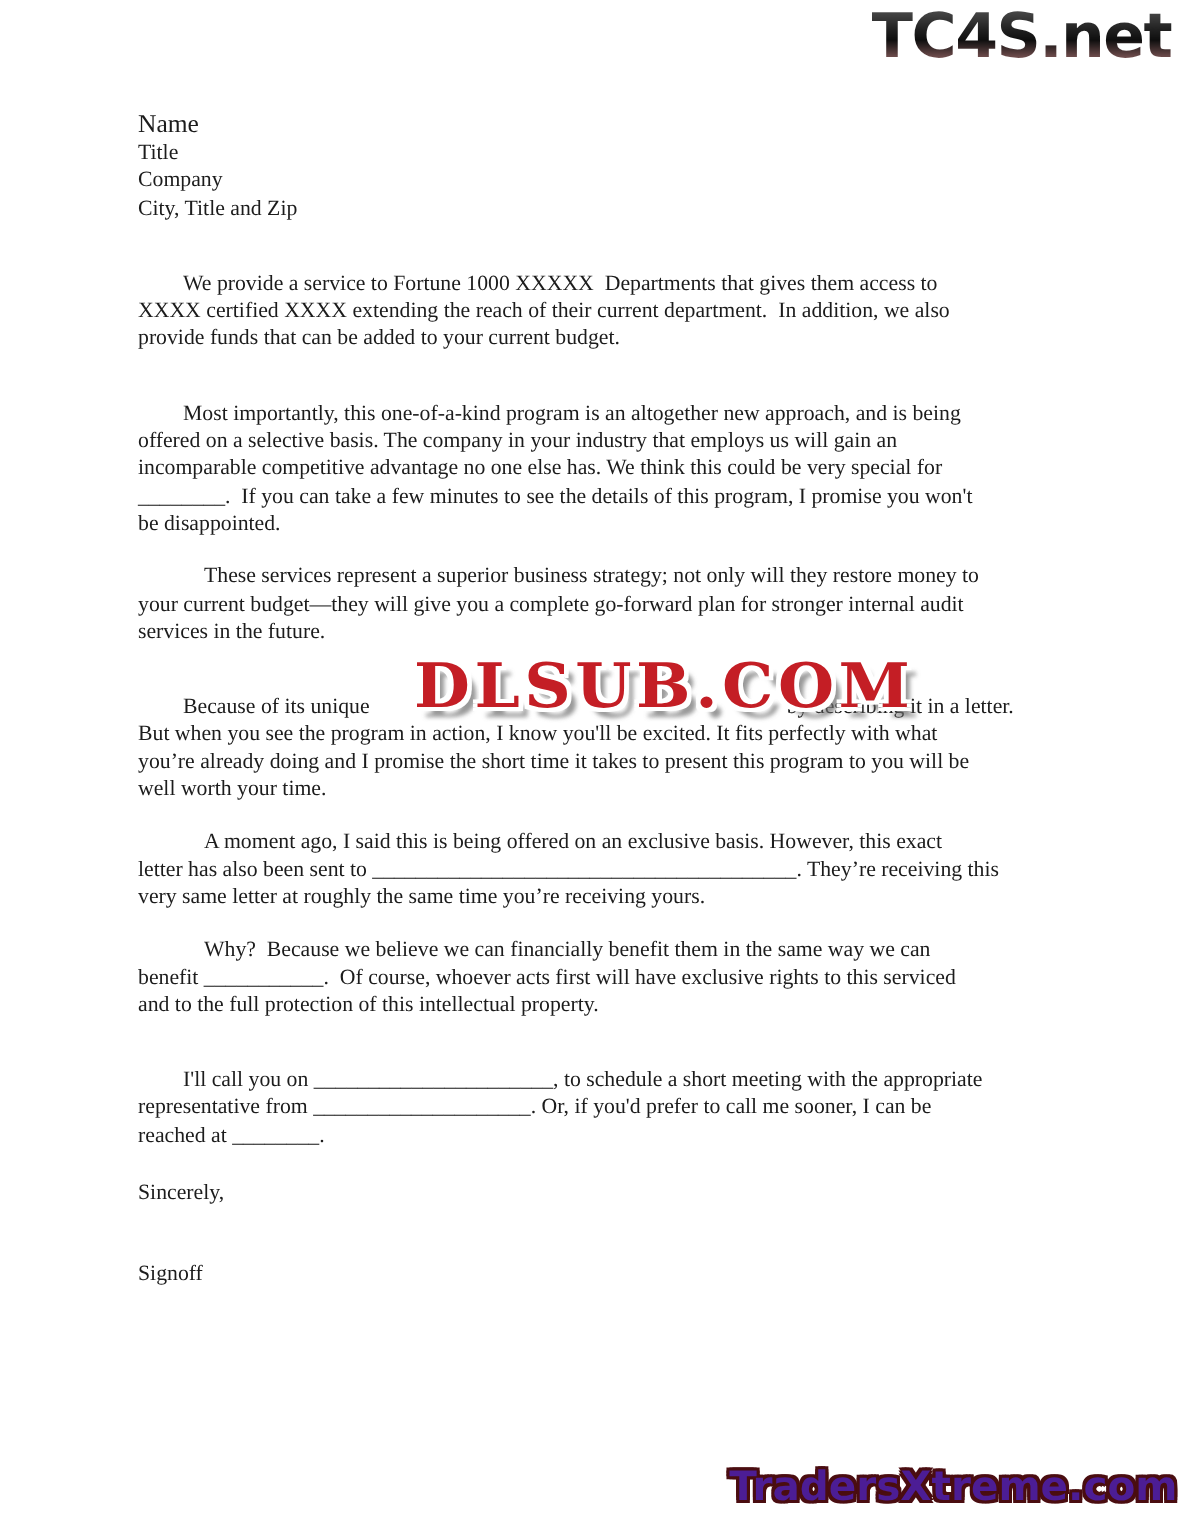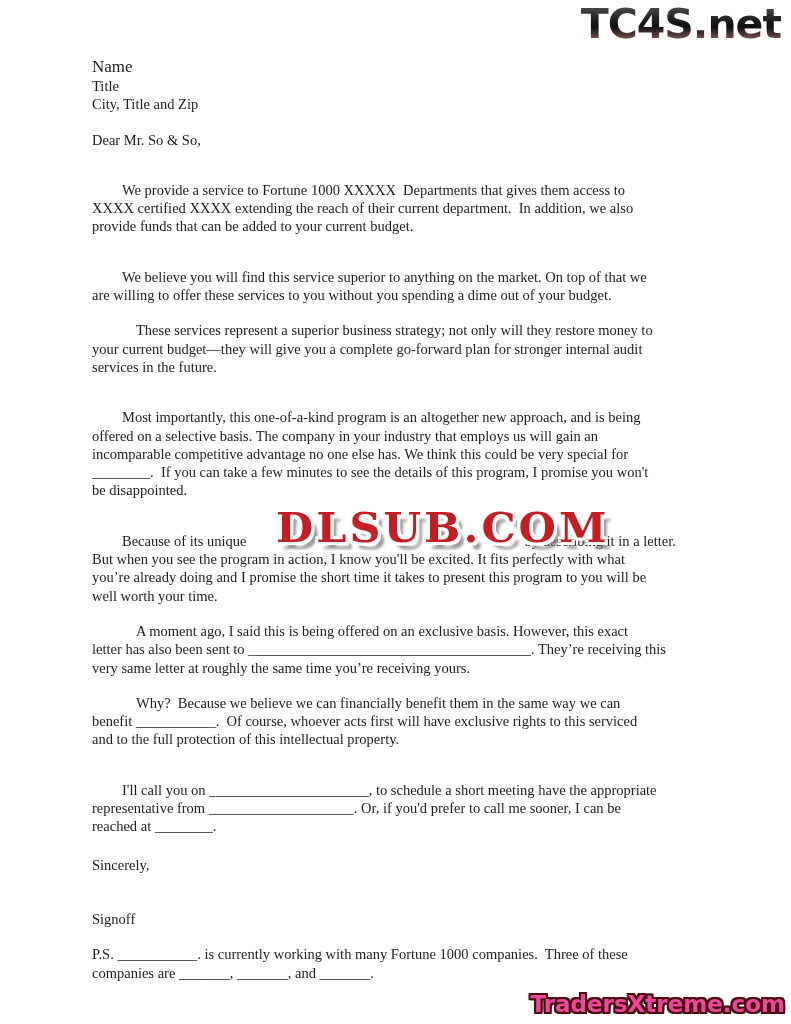--- a/index.html
+++ b/index.html
@@ -11,21 +11,21 @@
 
   
   .tc4s{
     position:absolute;top:2px;right:10px;
     font-family:"DejaVu Sans", sans-serif;font-weight:bold;font-size:41px;letter-spacing:-1px;line-height:1.1;
     background:linear-gradient(180deg,#5a5a5a 0%,#222222 38%,#0e0e0e 55%,#6e4c4c 80%,#9c7070 100%);
     -webkit-background-clip:text;background-clip:text;color:transparent;
   }
 
   
-  .content{position:absolute;left:92px;top:56px;width:645px;}
+  .content{position:absolute;left:92px;top:72px;width:645px;}
   .recipient{line-height:18.3px;font-size:14.5px;}
   .recipient .name{font-size:17px;line-height:21px;}
   .salutation{margin:17px 0 0;font-size:14.5px;line-height:18.3px;}
   .para{
     margin:17px 0 0;font-size:14.5px;line-height:18.3px;
     white-space:pre-wrap;
   }
   .ind-sm{text-indent:30px;margin-top:32px;}
   .ind-lg{text-indent:44px;}
   .p5{position:relative;}
@@ -39,84 +39,80 @@
     font-family:"DejaVu Serif", serif;font-weight:bold;font-size:43px;line-height:1;
     letter-spacing:3px;color:#c41e25;transform:scaleY(0.95);transform-origin:top left;
     text-shadow:
       -3px -3px 0 #ffffff, 3px -3px 0 #ffffff, -3px 3px 0 #ffffff, 3px 3px 0 #ffffff,
       -3px 0 0 #ffffff, 3px 0 0 #ffffff, 0 -3px 0 #ffffff, 0 3px 0 #ffffff,
       6px 7px 3px rgba(110,110,110,0.7);
   }
 
   
   .traders{
-    position:absolute;right:6px;bottom:8px;
-    font-family:"DejaVu Sans", sans-serif;font-weight:bold;font-size:23px;line-height:1;
-    color:#ec4899;
+    position:absolute;right:6px;bottom:19px;
+    font-family:"DejaVu Sans", sans-serif;font-weight:bold;font-size:27px;line-height:1;
+    color:#4c1d95;
     text-shadow:
       -2px -2px 0 #4a0d10, 2px -2px 0 #4a0d10, -2px 2px 0 #4a0d10, 2px 2px 0 #4a0d10,
       0 -2px 0 #4a0d10, 0 2px 0 #4a0d10, -2px 0 0 #4a0d10, 2px 0 0 #4a0d10,
       -4px -4px 3px #ffffff, 4px -4px 3px #ffffff, -4px 4px 3px #ffffff, 4px 4px 3px #ffffff;
   }
 </style>
 </head>
 <body>
 
 <div class="page">
 
   <div class="tc4s">TC4S.net</div>
 
   <div class="content">
 
     <div class="recipient">
         <div class="name">Name</div>
         <div>Title</div>
+        <div>Company</div>
         <div>City, Title and Zip</div>
       </div>
 
-    <p class="salutation">Dear Mr. So &amp; So,</p>
 
     <p class="para ind-sm">We provide a service to Fortune 1000 XXXXX  Departments that gives them access to
 XXXX certified XXXX extending the reach of their current department.  In addition, we also
 provide funds that can be added to your current budget.</p>
 
-    <p class="para ind-sm">We believe you will find this service superior to anything on the market. On top of that we
-are willing to offer these services to you without you spending a dime out of your budget.</p>
-
-    <p class="para ind-lg">These services represent a superior business strategy; not only will they restore money to
-your current budget—they will give you a complete go-forward plan for stronger internal audit
-services in the future.</p>
 
     <p class="para ind-sm">Most importantly, this one-of-a-kind program is an altogether new approach, and is being
 offered on a selective basis. The company in your industry that employs us will gain an
 incomparable competitive advantage no one else has. We think this could be very special for
 ________.  If you can take a few minutes to see the details of this program, I promise you won't
 be disappointed.</p>
+
+    <p class="para ind-lg">These services represent a superior business strategy; not only will they restore money to
+your current budget—they will give you a complete go-forward plan for stronger internal audit
+services in the future.</p>
 
     <p class="para ind-sm p5"><span>Because of its unique</span><span class="wm-gap"></span><span>by describing it in a letter.
 But when you see the program in action, I know you'll be excited. It fits perfectly with what
 you’re already doing and I promise the short time it takes to present this program to you will be
 well worth your time.</span><span class="dlsub">DLSUB.COM</span></p>
 
     <p class="para ind-lg">A moment ago, I said this is being offered on an exclusive basis. However, this exact
 letter has also been sent to _______________________________________. They’re receiving this
 very same letter at roughly the same time you’re receiving yours.</p>
 
     <p class="para ind-lg">Why?  Because we believe we can financially benefit them in the same way we can
 benefit ___________.  Of course, whoever acts first will have exclusive rights to this serviced
 and to the full protection of this intellectual property.</p>
 
-    <p class="para ind-sm">I'll call you on ______________________, to schedule a short meeting have the appropriate
+    <p class="para ind-sm">I'll call you on ______________________, to schedule a short meeting with the appropriate
 representative from ____________________. Or, if you'd prefer to call me sooner, I can be
 reached at ________.</p>
 
     <p class="closing">Sincerely,</p>
 
     <p class="signoff">Signoff</p>
 
-    <p class="para">P.S. ___________. is currently working with many Fortune 1000 companies.  Three of these
-companies are _______, _______, and _______.</p>
 
   </div>
 
   <div class="traders">TradersXtreme.com</div>
 
 </div>
 
 </body></html>

